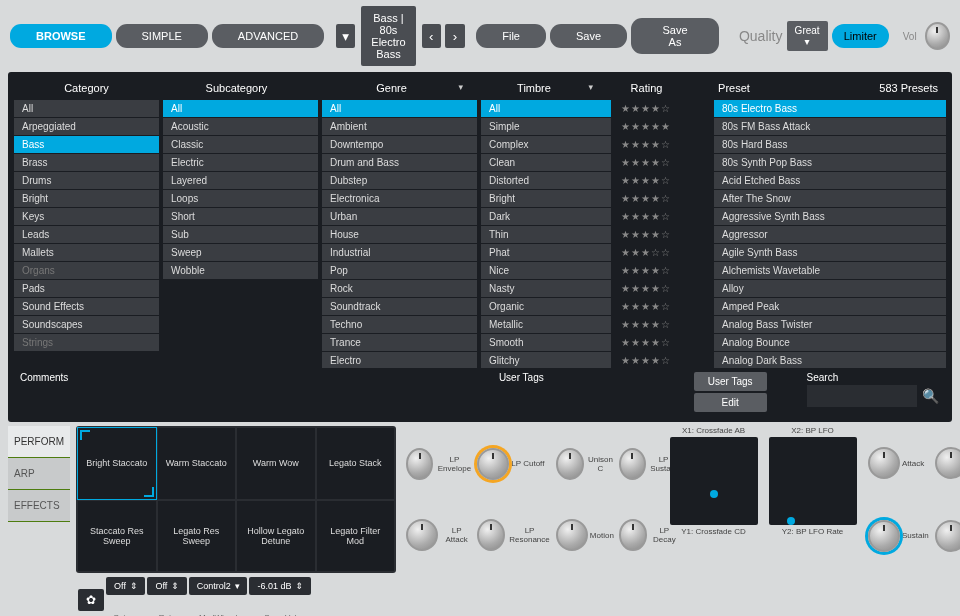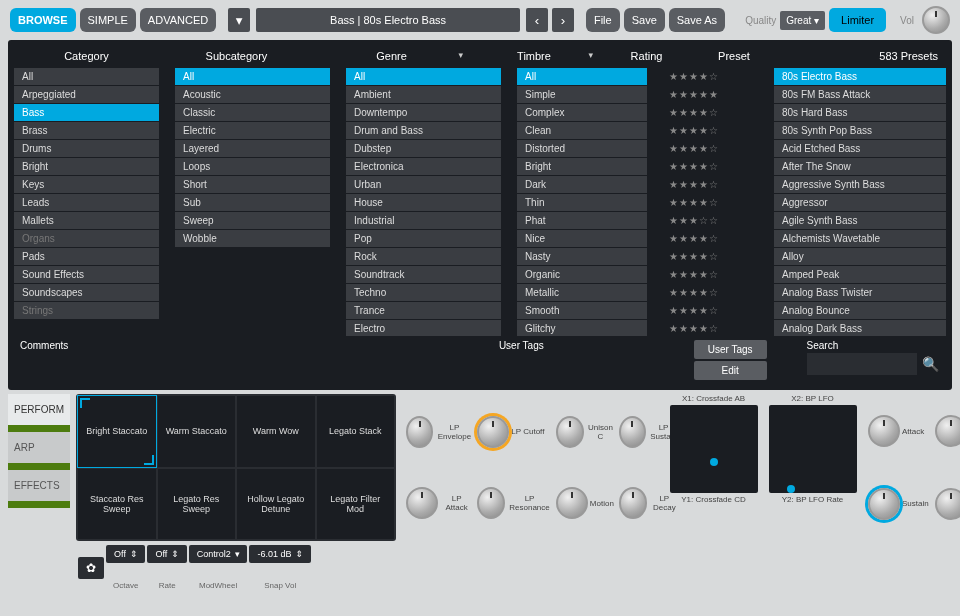--- a/index.html
+++ b/index.html
@@ -1,35 +1,35 @@
 <!DOCTYPE html>
 <html><head>
 <meta charset="utf-8">
 <style>
 *{margin:0;padding:0;box-sizing:border-box;font-family:Arial,Helvetica,sans-serif}
 body{background:#d8dadb;width:960px;height:616px;overflow:hidden;font-size:11px;color:#ccc}
 .top-bar{display:flex;align-items:center;padding:6px 10px;gap:4px;background:#d8dadb}
-.btn{background:#4a4d52;color:#fff;border:none;padding:6px 8px;font-size:11px;cursor:pointer;border-radius:6px}
+.btn{background:#4a4d52;color:#fff;border:none;padding:6px 26px;font-size:11px;cursor:pointer;border-radius:11px}
 .btn.active{background:#00a9e0;font-weight:bold}
 .btn.gray{background:#5a5d62}
 .dd-btn{background:#4a4d52;color:#fff;border:none;width:22px;height:24px;cursor:pointer;display:flex;align-items:center;justify-content:center;border-radius:2px}
 .preset-name{background:#4a4d52;color:#fff;flex:1;padding:6px 10px;text-align:center;border-radius:2px;margin:0 2px}
 .nav-btn{background:#4a4d52;color:#fff;border:none;width:22px;height:24px;cursor:pointer;border-radius:2px}
-.quality-lbl{color:#888;font-size:10px;margin-left:16px}
+.quality-lbl{color:#888;font-size:14px;margin-left:16px}
 .qual-sel{background:#5a5d62;color:#fff;border:none;padding:4px 6px;font-size:10px;border-radius:2px}
-.limiter{background:#00a9e0;color:#000;border:none;padding:6px 12px;font-size:11px;cursor:pointer;border-radius:5px;margin-left:0}
+.limiter{background:#00a9e0;color:#000;border:none;padding:6px 12px;font-size:11px;cursor:pointer;border-radius:12px;margin-left:0}
 .vol-lbl{color:#888;font-size:10px;margin-left:10px}
 .vol-knob{width:28px;height:28px;margin-left:4px}
 .knob{border-radius:50%;background:radial-gradient(circle at 35% 30%,#f0f0f0,#aaa 60%,#888);border:2px solid #999;position:relative}
 .knob::after{content:"";position:absolute;left:50%;top:3px;width:2px;height:6px;background:#333;transform:translateX(-50%)}
 .browser{background:#1a1d22;margin:0 8px;border-radius:3px;padding:6px;height:350px;display:flex;flex-direction:column}
 .col-headers{display:flex;height:22px}
 .col-h{color:#fff;font-size:11px;text-align:center;padding:4px 0;position:relative}
 .col-h.dd::after{content:"▾";position:absolute;right:6px;color:#ccc;font-size:9px}
-.cols{display:flex;flex:1;overflow:hidden;gap:16px}
+.cols{display:flex;flex:1;overflow:hidden;gap:4px}
 .col{display:flex;flex-direction:column;overflow-y:auto}
 .col::-webkit-scrollbar{width:4px}
 .col::-webkit-scrollbar-thumb{background:#555;border-radius:2px}
 .w-cat{width:145px}
 .w-sub{width:155px}
 .w-gen{width:155px}
 .w-tim{width:130px}
 .w-rat{width:95px}
 .w-pre{flex:1}
 .item{background:#3a3d42;color:#ddd;padding:3px 8px;margin-bottom:1px;font-size:10px;cursor:pointer;white-space:nowrap}
@@ -39,21 +39,21 @@
 .star{color:#888;font-size:10px}
 .preset-count-h{color:#fff;font-size:11px;text-align:right;padding:4px 8px}
 .browser-bot{display:flex;padding:4px 6px;gap:10px;align-items:flex-start}
 .comments-lbl,.usertags-lbl,.search-lbl{color:#fff;font-size:10px}
 .ut-btns{display:flex;flex-direction:column;gap:2px}
 .ut-btn{background:#5a5d62;color:#fff;border:none;padding:4px 14px;font-size:10px;cursor:pointer;border-radius:2px}
 .search-box{background:#2a2d32;border:none;width:110px;height:22px;padding:2px 6px;color:#fff}
 .search-ic{color:#fff;font-size:14px;margin-left:6px}
 .perform-area{display:flex;padding:4px 8px;gap:6px;height:204px}
 .side-tabs{width:70px;display:flex;flex-direction:column}
-.side-tab{background:#c8cacb;color:#555;border:none;padding:10px 6px;font-size:10px;text-align:left;cursor:pointer;border-bottom:7px solid #4d7c0f}
+.side-tab{background:#c8cacb;color:#555;border:none;padding:10px 6px;font-size:10px;text-align:left;cursor:pointer;border-bottom:1px solid #4d7c0f}
 .side-tab.active{background:#e8eaeb;color:#333}
 .perf-main{flex:1;display:flex;flex-direction:column;gap:4px}
 .perf-top{display:flex;gap:6px;height:150px}
 .pads{display:grid;grid-template-columns:repeat(4,1fr);grid-template-rows:repeat(2,1fr);gap:2px;width:320px;background:#2a2d32;padding:2px;border-radius:3px}
 .pad{background:#1a1d22;color:#ddd;font-size:9px;display:flex;align-items:center;justify-content:center;text-align:center;cursor:pointer;padding:4px;position:relative}
 .pad.sel{outline:1px solid #00a9e0}
 .pad.sel::before,.pad.sel::after{content:"";position:absolute;width:8px;height:8px;border:2px solid #00a9e0}
 .pad.sel::before{top:2px;left:2px;border-right:none;border-bottom:none}
 .pad.sel::after{bottom:2px;right:2px;border-left:none;border-top:none}
 .knob-grid{display:grid;grid-template-columns:repeat(4,1fr);grid-template-rows:repeat(2,1fr);gap:4px;width:260px;padding:4px}

